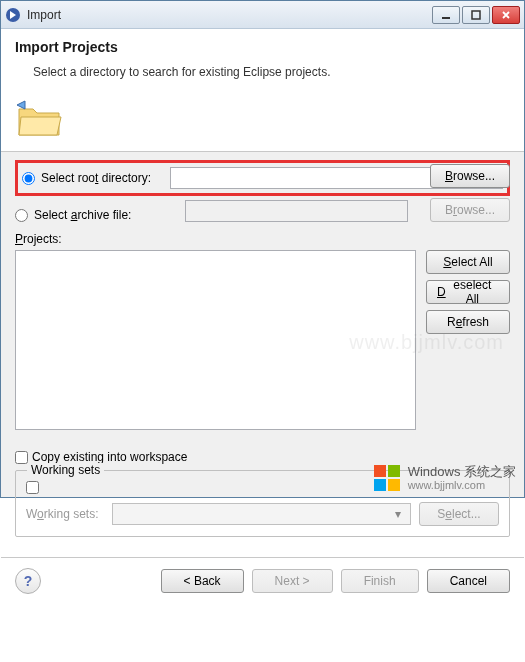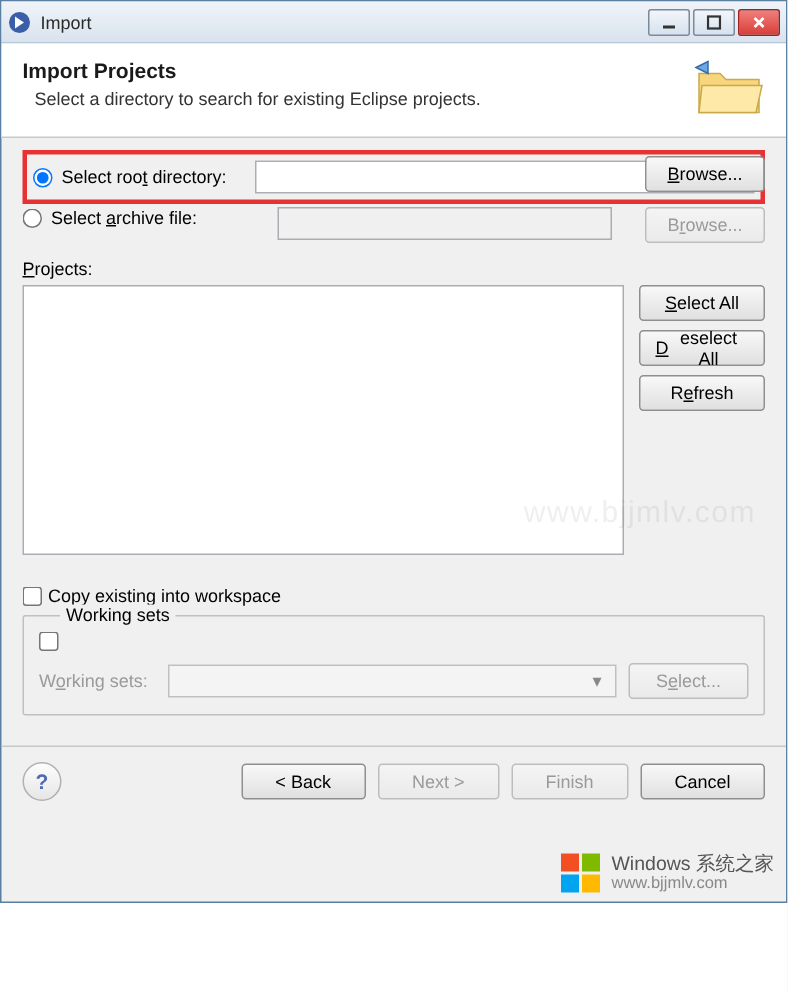--- a/index.html
+++ b/index.html
@@ -8,21 +8,21 @@
     font-family: "Segoe UI", Tahoma, sans-serif;
     font-size: 12px;
     background: #fff;
     width: 525px;
     height: 662px;
     overflow: hidden;
     position: relative;
   }
   .window {
     width: 525px;
-    height: 602px;
+    height: 498px;
     border: 1px solid #5a7fa0;
     background: #f0f0f0;
     position: relative;
   }
   .titlebar {
     height: 28px;
     background: linear-gradient(to bottom, #f0f4f9, #d9e3ee);
     display: flex;
     align-items: center;
     padding: 0 4px;
@@ -62,51 +62,52 @@
     border-color: #a02020;
     color: #fff;
   }
   .header {
     background: #fff;
     padding: 10px 14px 12px 14px;
     border-bottom: 1px solid #c8c8c8;
     display: flex;
     align-items: flex-start;
     gap: 10px;
+    flex-direction: column;
   }
   .header-text { flex: 1; }
   .header h1 {
     margin: 0 0 4px 0;
     font-size: 14px;
     font-weight: bold;
     color: #1a1a1a;
   }
   .header p {
-    margin: 0;
+    margin: 10px;
     color: #333;
     padding-left: 8px;
   }
   .header-icon {
     width: 48px; height: 40px;
     flex-shrink: 0;
   }
   .content {
     padding: 8px 14px 0 14px;
   }
   .highlight-box {
     border: 3px solid #e63232;
     padding: 4px 4px;
     margin-bottom: 6px;
     display: flex;
     align-items: center;
     gap: 0;
   }
   .row {
     display: flex;
-    align-items: flex-start;
+    align-items: flex-end;
     gap: 22px;
     margin-bottom: 6px;
   }
   .radio {
     display: inline-flex;
     align-items: center;
     gap: 4px;
     min-width: 148px;
   }
   .radio input { margin: 0 2px 0 0; }
@@ -174,21 +175,21 @@
   .fieldset {
     border: 1px solid #c0c0c0;
     border-radius: 2px;
     margin-top: 6px;
     padding: 8px 10px 10px 10px;
     position: relative;
   }
   .fieldset-legend {
     position: absolute;
     top: -8px;
-    left: 24px;
+    left: 11px;
     background: #f0f0f0;
     padding: 0 4px;
     font-size: 12px;
   }
   .ws-row {
     display: flex;
     align-items: center;
     gap: 8px;
     margin-top: 8px;
   }

